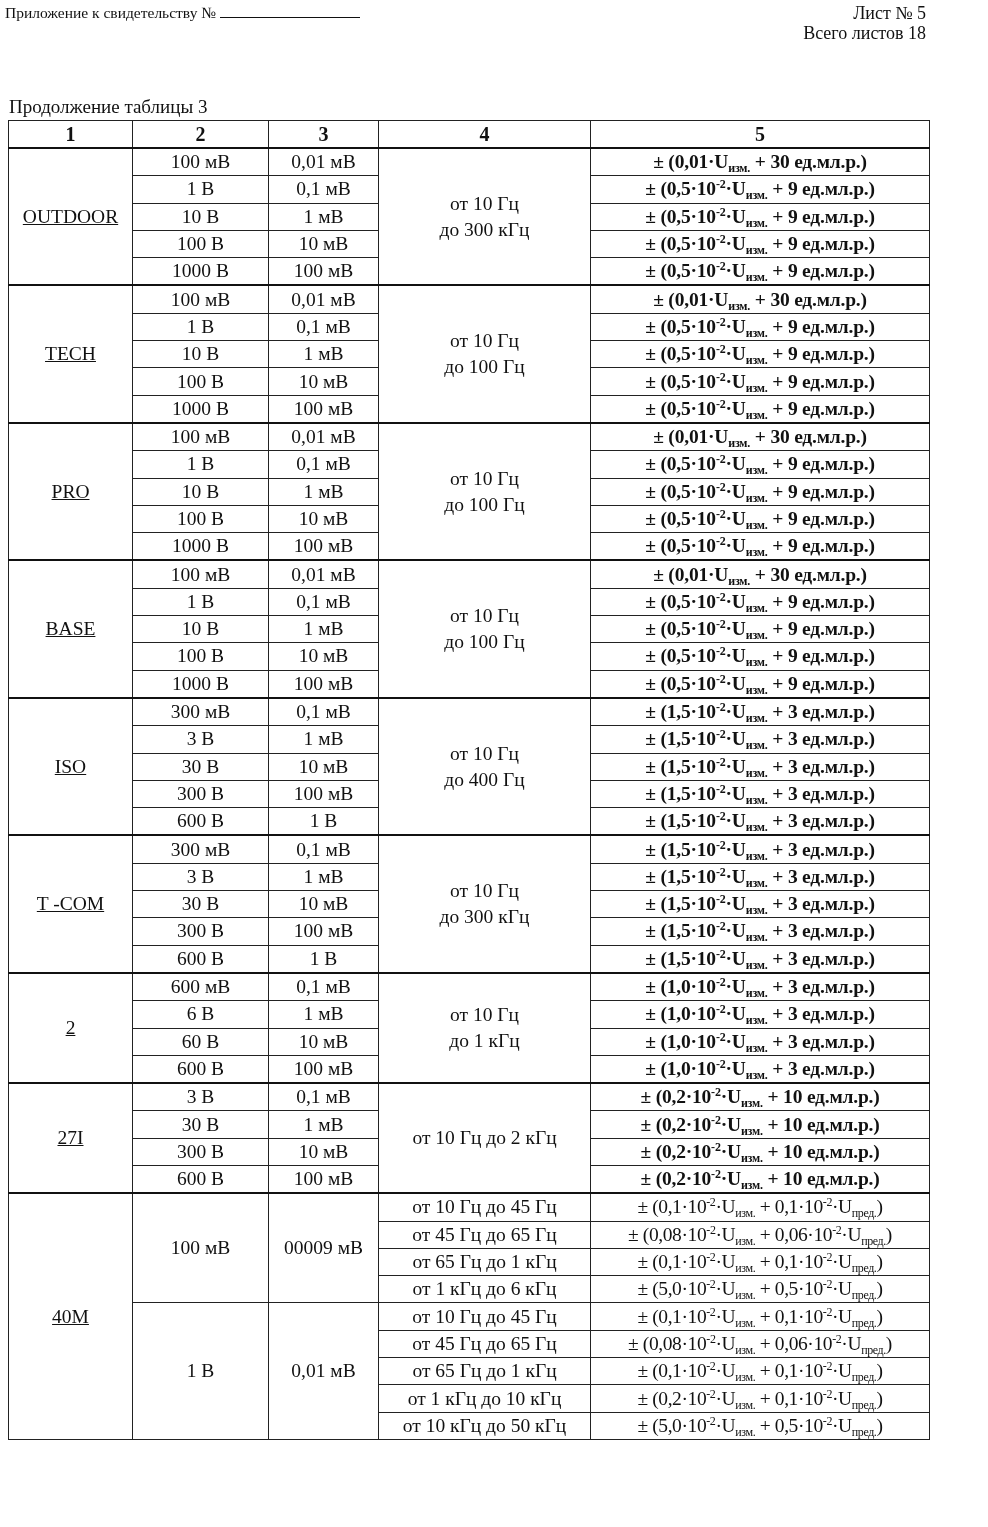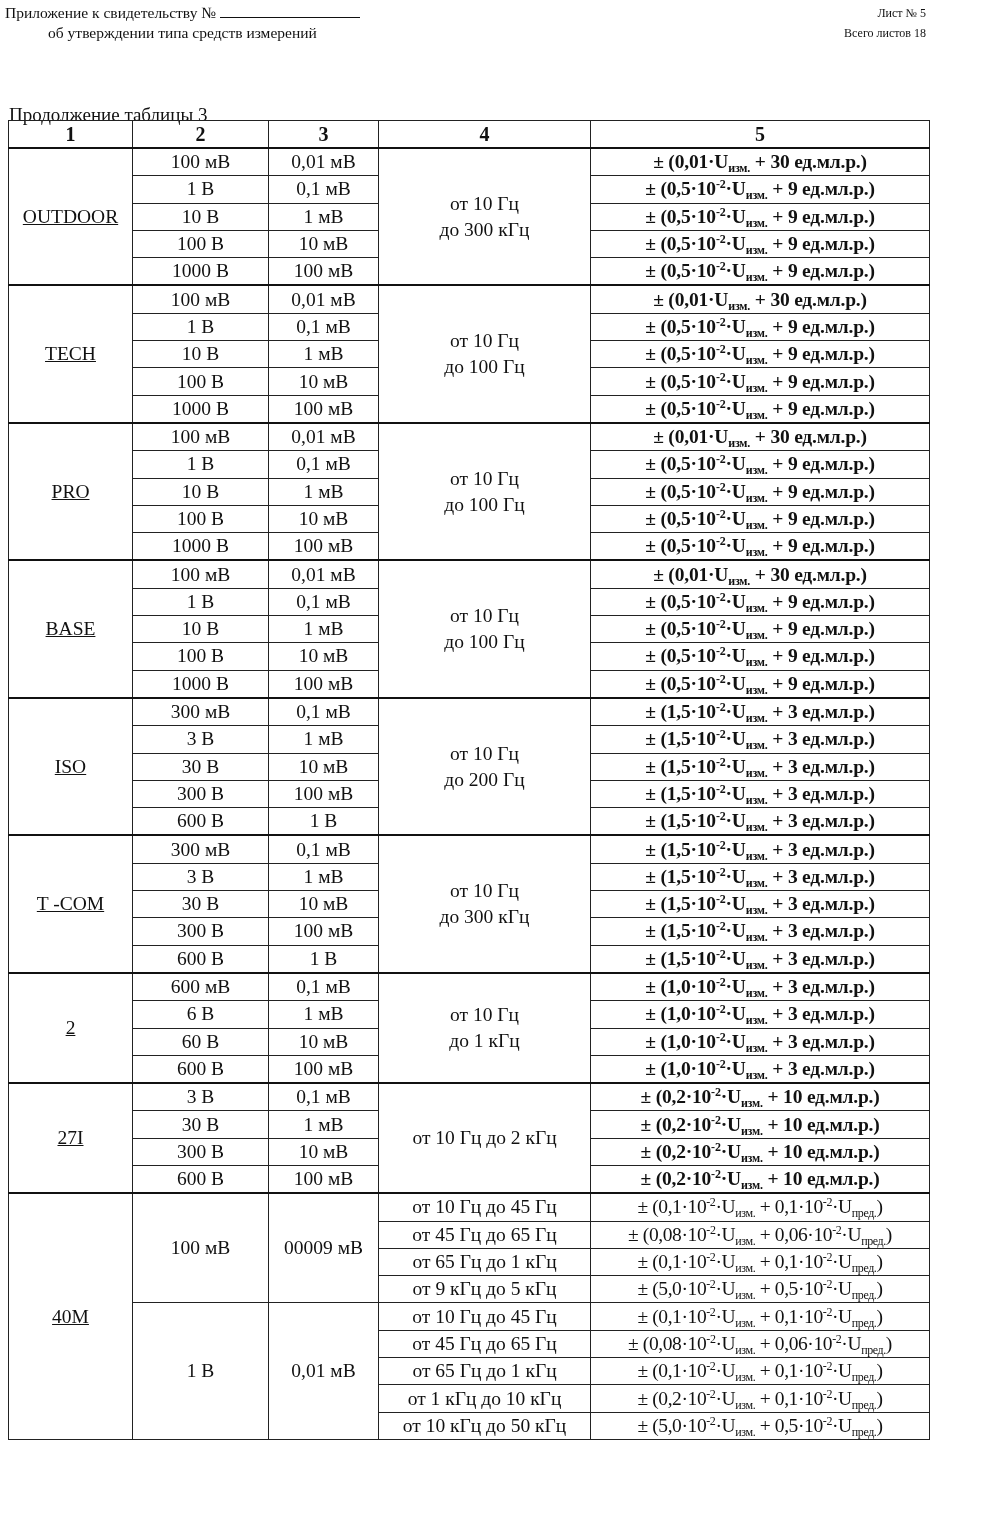--- a/index.html
+++ b/index.html
@@ -1,40 +1,39 @@
 <!DOCTYPE html>
 <html><head>
 <meta charset="utf-8">
 <style>
   html, body { margin: 0; padding: 0; background: #ffffff; }
   body { width: 988px; height: 1527px; position: relative; overflow: hidden;
          font-family: "Liberation Serif", "DejaVu Serif", serif; color: #111; }
   .hdr-left { position: absolute; left: 5px; top: 3px; font-size: 15.5px; line-height: 20px; text-align: center; }
-  .hdr-right { position: absolute; right: 62px; top: 3px; font-size: 12px; line-height: 20px; text-align: right; }
+  .hdr-right { position: absolute; right: 62px; top: 3px; font-size: 18px; line-height: 20px; text-align: right; }
   .blank-line { display: inline-block; width: 140px; border-bottom: 1px solid #111; height: 12px; vertical-align: baseline; }
-  .caption { position: absolute; left: 9px; top: 96px; font-size: 19px; margin-top: 8px; }
+  .caption { position: absolute; left: 9px; top: 96px; font-size: 19px; }
   table.t3 { position: absolute; left: 8px; top: 120px; border-collapse: collapse; table-layout: fixed; width: 921px; }
   table.t3 td, table.t3 th { border: 1px solid #222; padding: 0; text-align: center; vertical-align: middle;
        font-size: 19.5px; line-height: 26px; height: 26.3px; white-space: nowrap; overflow: hidden; }
   table.t3 th { font-weight: bold; font-size: 20px; height: 26px; border-bottom: 2px solid #111; }
   tbody.grp td { }
   tbody.grp tr:first-child td { border-top: 2px solid #111; }
   td.dev { font-size: 20px; text-decoration: underline; }
   td.freq { line-height: 26px; }
   td.err { font-size: 19px; letter-spacing: -0.2px; font-weight: bold; }
   td.err2 { font-size: 18.5px; letter-spacing: -0.4px; }
   sub { font-size: 12px; vertical-align: -4px; line-height: 0; }
   sup { font-size: 12px; vertical-align: 7px; line-height: 0; }
 </style>
 </head>
 <body>
 
 <div class="hdr-left">
   <div><span>Приложение к свидетельству №</span> <span class="blank-line"></span></div>
-  <div>об утверждении типа средств измерений</div>
 </div>
 <div class="hdr-right">
   <div>Лист № 5</div>
   <div>Всего листов 18</div>
 </div>
 
 <div class="caption">Продолжение таблицы 3</div>
 
 <table class="t3" id="t3">
   <colgroup>
@@ -181,21 +180,21 @@
         <td class="err"><span>± (0,5·10</span><sup>-2</sup><span>·U</span><sub>изм.</sub><span> + 9 ед.мл.р.)</span></td>
       </tr>
     </tbody>
     <tbody class="grp">
       <tr>
         <td class="dev" rowspan="5">ISO</td>
         <td>300 мВ</td>
         <td>0,1 мВ</td>
         <td class="freq" rowspan="5">
           <div>от 10 Гц</div>
-          <div>до 200 Гц</div>
+          <div>до 400 Гц</div>
         </td>
         <td class="err"><span>± (1,5·10</span><sup>-2</sup><span>·U</span><sub>изм.</sub><span> + 3 ед.мл.р.)</span></td>
       </tr>
       <tr>
         <td>3 В</td>
         <td>1 мВ</td>
         <td class="err"><span>± (1,5·10</span><sup>-2</sup><span>·U</span><sub>изм.</sub><span> + 3 ед.мл.р.)</span></td>
       </tr>
       <tr>
         <td>30 В</td>
@@ -308,21 +307,21 @@
       </tr>
       <tr>
         <td>от 45 Гц до 65 Гц</td>
         <td class="err2"><span>± (0,08·10</span><sup>-2</sup><span>·U</span><sub>изм.</sub><span> + 0,06·10</span><sup>-2</sup><span>·U</span><sub>пред.</sub><span>)</span></td>
       </tr>
       <tr>
         <td>от 65 Гц до 1 кГц</td>
         <td class="err2"><span>± (0,1·10</span><sup>-2</sup><span>·U</span><sub>изм.</sub><span> + 0,1·10</span><sup>-2</sup><span>·U</span><sub>пред.</sub><span>)</span></td>
       </tr>
       <tr>
-        <td>от 9 кГц до 5 кГц</td>
+        <td>от 1 кГц до 6 кГц</td>
         <td class="err2"><span>± (5,0·10</span><sup>-2</sup><span>·U</span><sub>изм.</sub><span> + 0,5·10</span><sup>-2</sup><span>·U</span><sub>пред.</sub><span>)</span></td>
       </tr>
       <tr>
         <td rowspan="5" style="border-top: 1px solid rgb(34, 34, 34);">1 В</td>
         <td rowspan="5">0,01 мВ</td>
         <td>от 10 Гц до 45 Гц</td>
         <td class="err2"><span>± (0,1·10</span><sup>-2</sup><span>·U</span><sub>изм.</sub><span> + 0,1·10</span><sup>-2</sup><span>·U</span><sub>пред.</sub><span>)</span></td>
       </tr>
       <tr>
         <td>от 45 Гц до 65 Гц</td>

